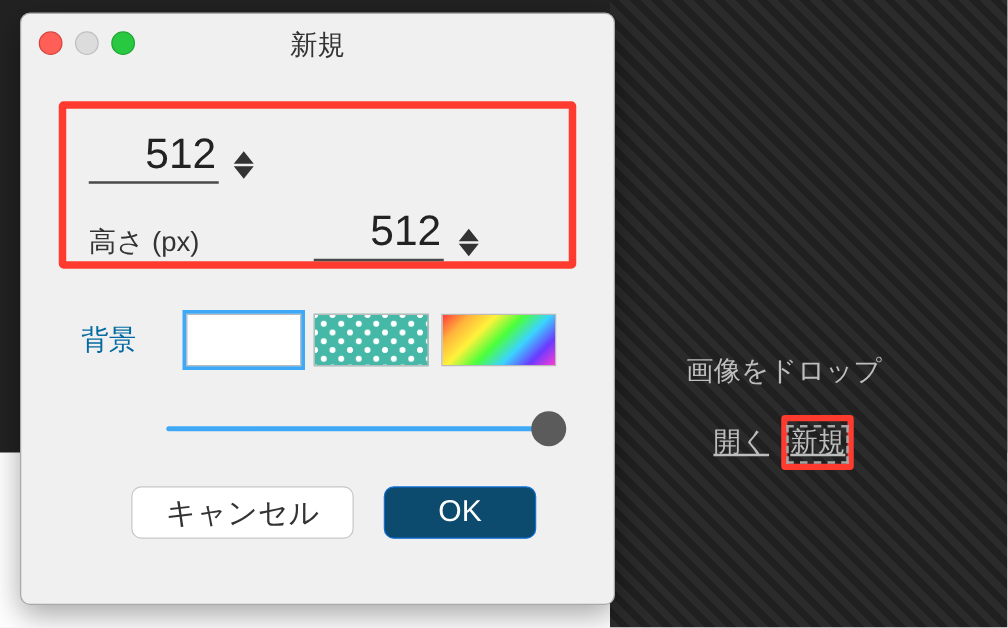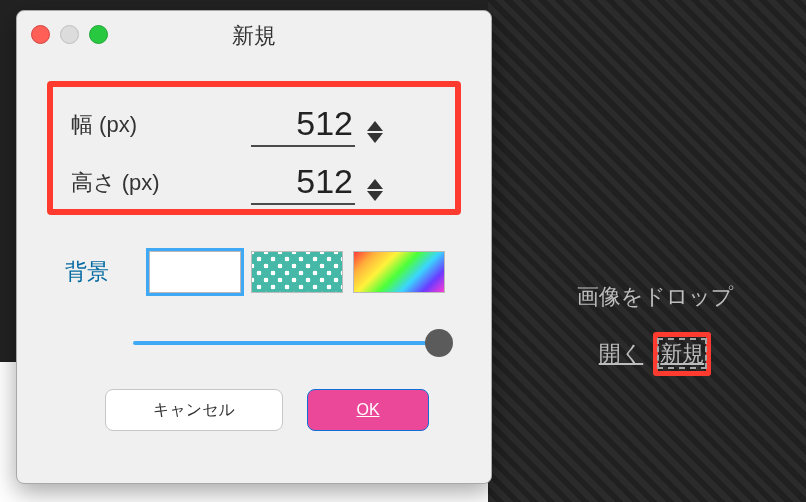--- a/index.html
+++ b/index.html
@@ -23,21 +23,21 @@
   .dot.grey{background:#dcdcdc;border:1px solid #bfbfbf;}
   .dot.green{background:#28c840;border:1px solid #1fa534;}
   .title{position:absolute;left:0;right:0;top:10px;text-align:center;font-size:22px;color:#333;}
   
   .dim-box{
     position:absolute;left:30px;top:70px;width:414px;height:134px;
     border:6px solid #ff3b30;border-radius:4px;box-sizing:border-box;
     padding:12px 18px 0 18px;
   }
   .row{display:flex;align-items:center;height:52px;}
-  .row + .row{margin-top:6px;}
+  .row + .row{margin-top:6px;align-items:flex-end;}
   .lbl{flex:0 0 180px;font-size:22px;color:#333;}
   .field{flex:0 0 140px;display:flex;align-items:flex-end;}
   .inp{
     width:100px;border:none;border-bottom:2px solid #4a4a4a;background:transparent;
     font-size:34px;text-align:right;padding:0 2px 2px 2px;outline:none;color:#222;
   }
   .stepper{width:24px;margin-left:8px;display:flex;flex-direction:column;align-items:center;gap:2px;margin-bottom:4px;}
   .arrow-up,.arrow-down{width:0;height:0;border-left:8px solid transparent;border-right:8px solid transparent;cursor:pointer;}
   .arrow-up{border-bottom:10px solid #333;}
   .arrow-down{border-top:10px solid #333;}
@@ -56,27 +56,27 @@
   }
   .sw-rainbow{
     background:linear-gradient(135deg,#ff3b3b,#ffb13b,#fff23b,#4cff3b,#3bd4ff,#6a3bff,#ff3bd4);
   }
   
   .slider-wrap{position:absolute;left:116px;top:312px;width:318px;height:40px;}
   .track{position:absolute;left:0;top:18px;width:100%;height:4px;background:#3fa9f5;border-radius:2px;}
   .thumb{position:absolute;top:6px;width:28px;height:28px;border-radius:50%;background:#5b5b5b;left:292px;cursor:pointer;}
   
   .btns{position:absolute;left:88px;top:378px;display:flex;gap:24px;}
-  .btn{height:40px;border-radius:8px;font-size:16px;display:flex;align-items:center;justify-content:center;cursor:pointer;text-align:center;}
+  .btn{height:40px;border-radius:8px;font-size:24px;display:flex;align-items:center;justify-content:center;cursor:pointer;text-align:center;}
   .btn.cancel{width:176px;background:#ffffff;border:1px solid #c7c7c7;color:#333;}
-  .btn.ok{width:120px;background:#ec4899;border:1px solid #0f6fd6;color:#fff;text-decoration:underline;}
+  .btn.ok{width:120px;background:#0c4a6e;border:1px solid #0f6fd6;color:#fff;}
   
-  .drop-area{position:absolute;left:520px;top:282px;width:270px;text-align:center;}
+  .drop-area{position:absolute;left:492px;top:282px;width:270px;text-align:center;}
   .drop-title{color:#bdbdbd;font-size:22px;margin-bottom:20px;}
-  .drop-links{color:#bdbdbd;font-size:22px;display:flex;justify-content:center;align-items:center;gap:10px;}
+  .drop-links{color:#bdbdbd;font-size:22px;display:flex;justify-content:center;align-items:center;gap:10px;font-family:Liberation Mono, monospace;}
   .link{color:#bdbdbd;text-decoration:underline;cursor:pointer;}
   .link-hl{
     display:inline-block;padding:2px 2px;
     border:5px solid #ff3b30;border-radius:3px;
   }
   .link-hl .link{outline:2px dashed #a7a7a7;outline-offset:1px;}
 </style>
 </head>
 <body>
 
@@ -89,21 +89,20 @@
       <div class="traffic">
         <div class="dot red"></div>
         <div class="dot grey"></div>
         <div class="dot green"></div>
       </div>
       <div class="title">新規</div>
     </div>
 
     <div class="dim-box">
       <div class="row">
-        <div class="lbl">幅 (px)</div>
         <div class="field">
           <input class="inp" value="512" style="">
           <div class="stepper">
             <div class="arrow-up"></div>
             <div class="arrow-down"></div>
           </div>
         </div>
       </div>
       <div class="row">
         <div class="lbl">高さ (px)</div>

